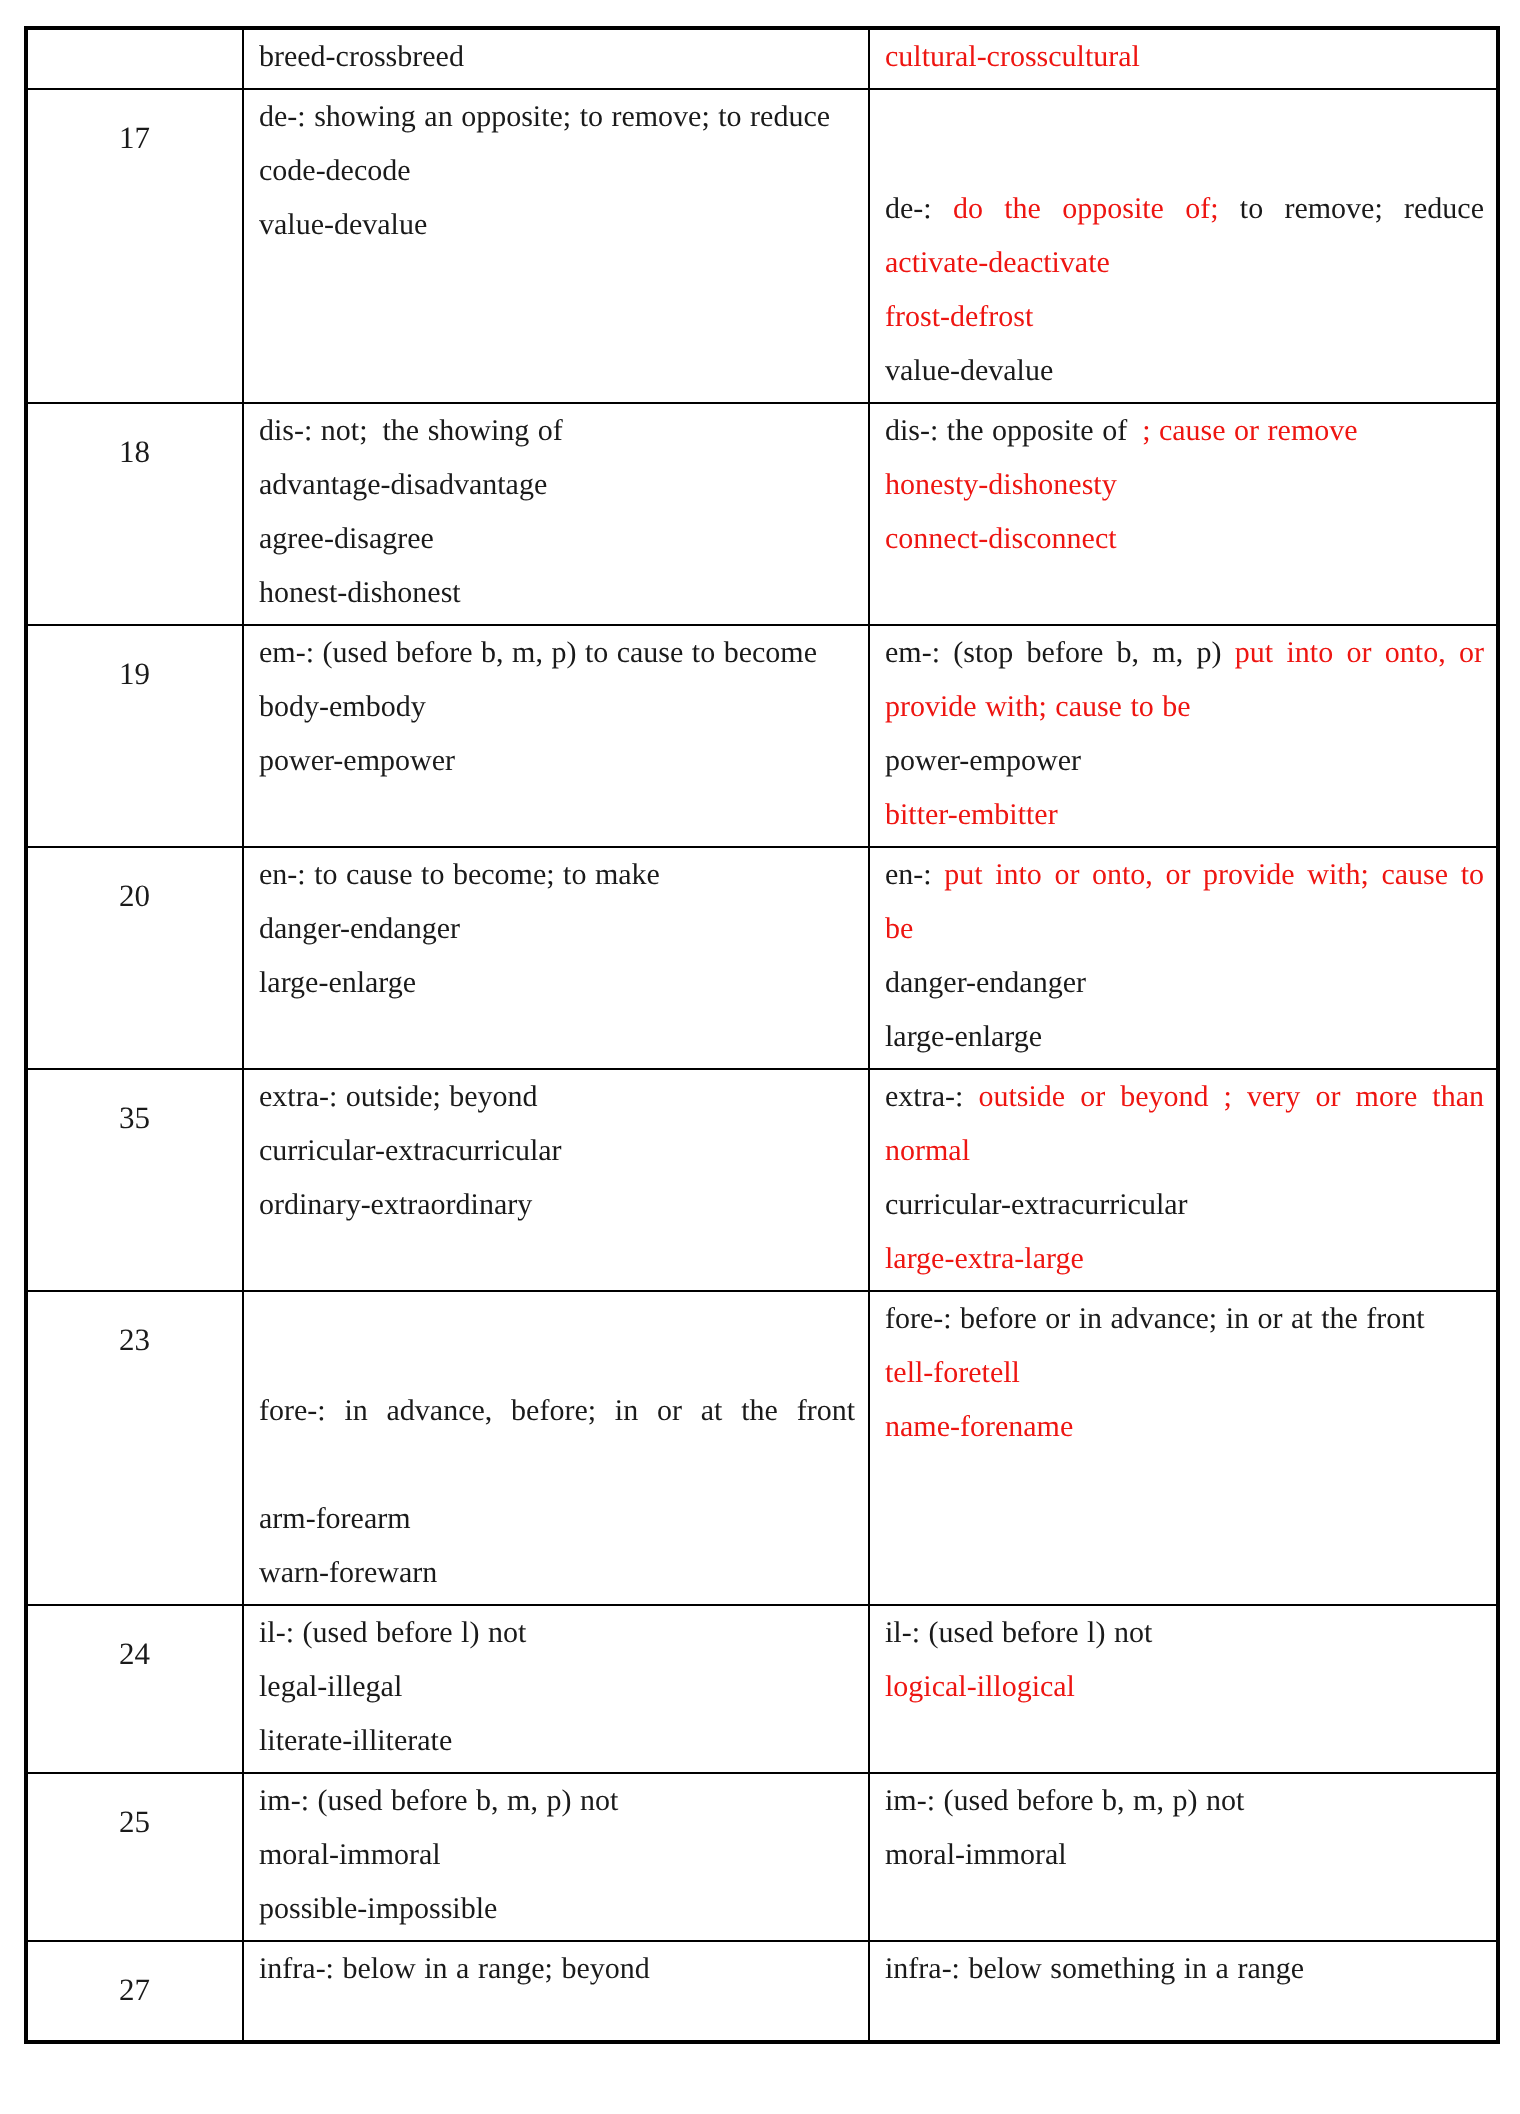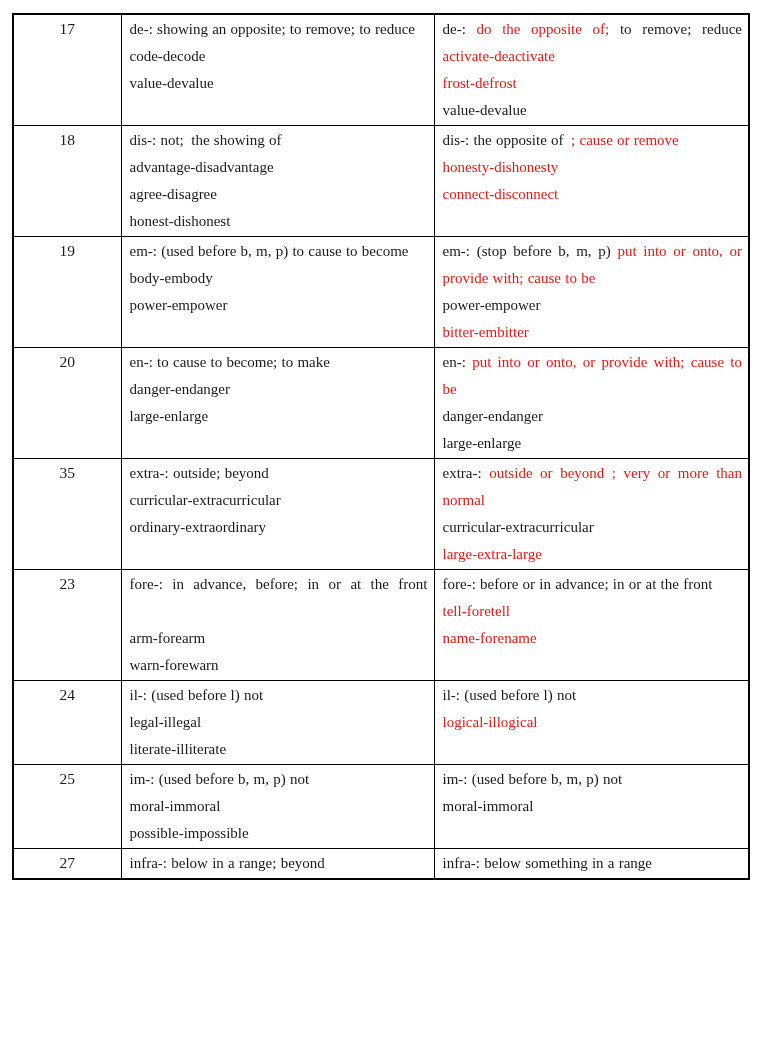--- a/index.html
+++ b/index.html
@@ -23,46 +23,55 @@
   col.c-num{width:108px;}
   col.c-left{width:313px;}
   col.c-right{width:315px;}
   td{
     border:1.4px solid var(--line);
     vertical-align:top;
     padding:1px 6px 1px 8px;
   }
   td.num{
     text-align:center;
-    padding:0 2px;
+    padding:11px 2px;
     font-size:15.5px;
     line-height:27px;
   }
   .para{
     min-height:27px;
     line-height:27px;
     font-size:15px;
     word-spacing:0.5px;
   }
   .para.justify{text-align:justify;}
-  .para.stretch{text-align:justify;text-align-last:justify;}
+  .para.stretch{text-align:justify;text-align-last:justify;margin-top:46px;}
   .seg-red{color:var(--red);}
   .seg-blk{color:var(--ink);}
 </style>
 </head>
 <body>
 
 <div class="page">
   <table class="prefix-table">
     <colgroup>
       <col class="c-num">
         <col class="c-left">
         <col class="c-right">
     </colgroup>
     <tbody>
+        <tr>
+          <td class="num"></td>
+          <td>
+            <div class="para"><span class="seg-blk">breed-crossbreed</span></div>
+          </td>
+          <td>
+            <div class="para"><span class="seg-red">cultural-crosscultural</span></div>
+          </td>
+        </tr>
         <tr>
           <td class="num">17</td>
           <td>
             <div class="para justify"><span class="seg-blk">de-: showing an opposite; to remove; to reduce</span></div>
             <div class="para"><span class="seg-blk">code-decode</span></div>
             <div class="para"><span class="seg-blk">value-devalue</span></div>
           </td>
           <td>
             <div class="para stretch"><span class="seg-blk">de-: </span><span class="seg-red">do the opposite of;</span><span class="seg-blk"> to remove; reduce</span></div>
             <div class="para"><span class="seg-red">activate-deactivate</span></div>

